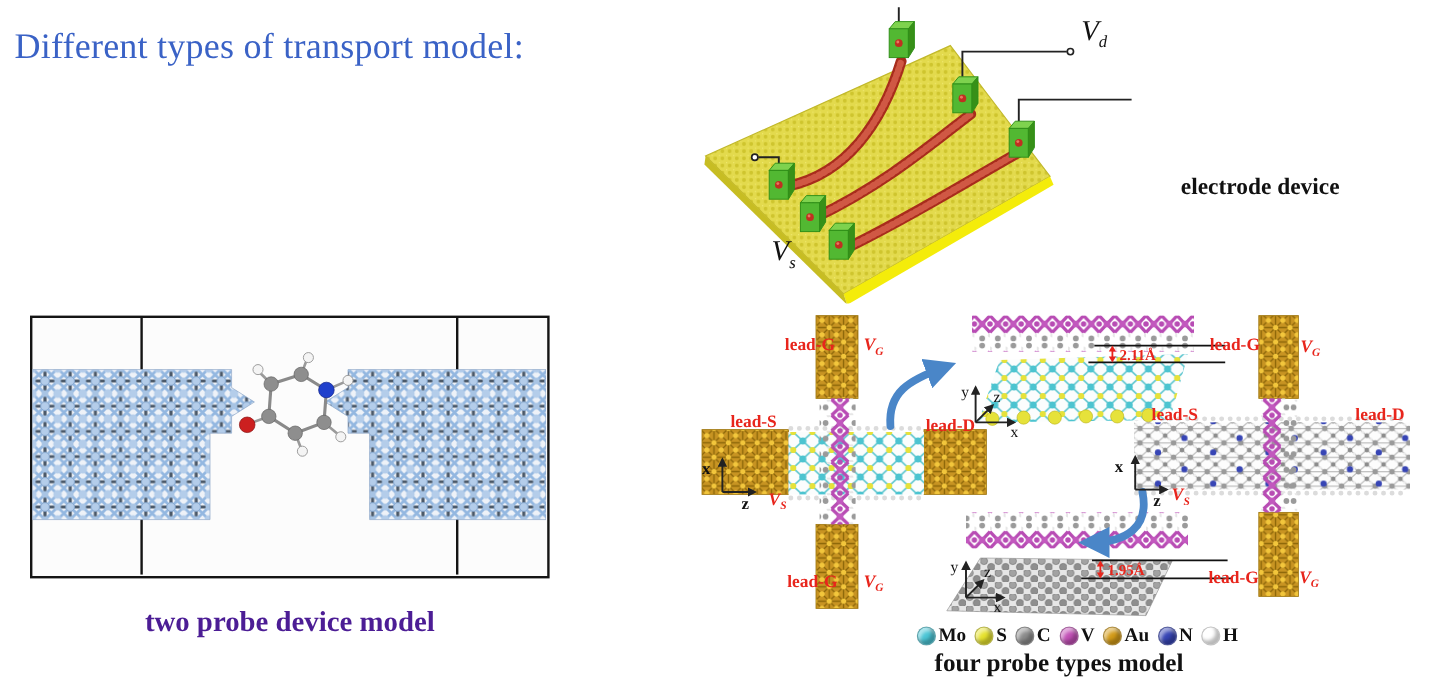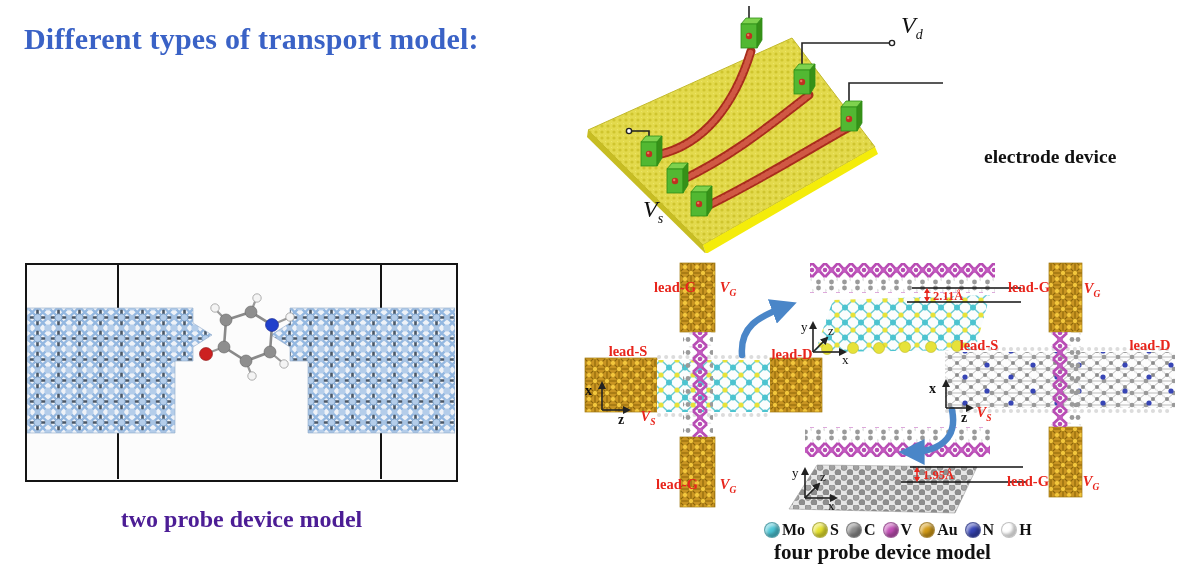--- a/index.html
+++ b/index.html
@@ -2,21 +2,21 @@
 <html><head>
 <meta charset="utf-8">
 <style>
   html,body{margin:0;padding:0;background:#fff;}
   .slide{
     position:relative;width:1200px;height:582px;background:#ffffff;
     font-family:"Liberation Serif",serif;overflow:hidden;
   }
   .abs{position:absolute;}
   .slide-title{
-    left:24px;top:22px;font-size:30px;font-weight:bold;color:#3a62c6;
+    left:12px;top:22px;font-size:30px;font-weight:normal;color:#3a62c6;
     letter-spacing:.2px;
   }
   .tp-box{
     left:25px;top:263px;width:433px;height:219px;
     border:2.5px solid #141414;background:#fcfcfc;box-sizing:border-box;
   }
   .tp-caption{
     left:25px;top:506px;width:433px;text-align:center;
     font-size:24px;font-weight:bold;color:#4c1d95;
   }
@@ -350,15 +350,15 @@
     <span class="leg-item">
         <span class="swatch" style="background-color: rgb(55, 69, 181);"></span>
         <span>N</span>
       </span>
     <span class="leg-item">
         <span class="swatch" style="background-color: rgb(255, 255, 255);"></span>
         <span>H</span>
       </span>
   </div>
 
-  <div class="abs fp-caption">four probe device model</div>
+  <div class="abs fp-caption">four probe types model</div>
 
 </div>
 
 </body></html>

